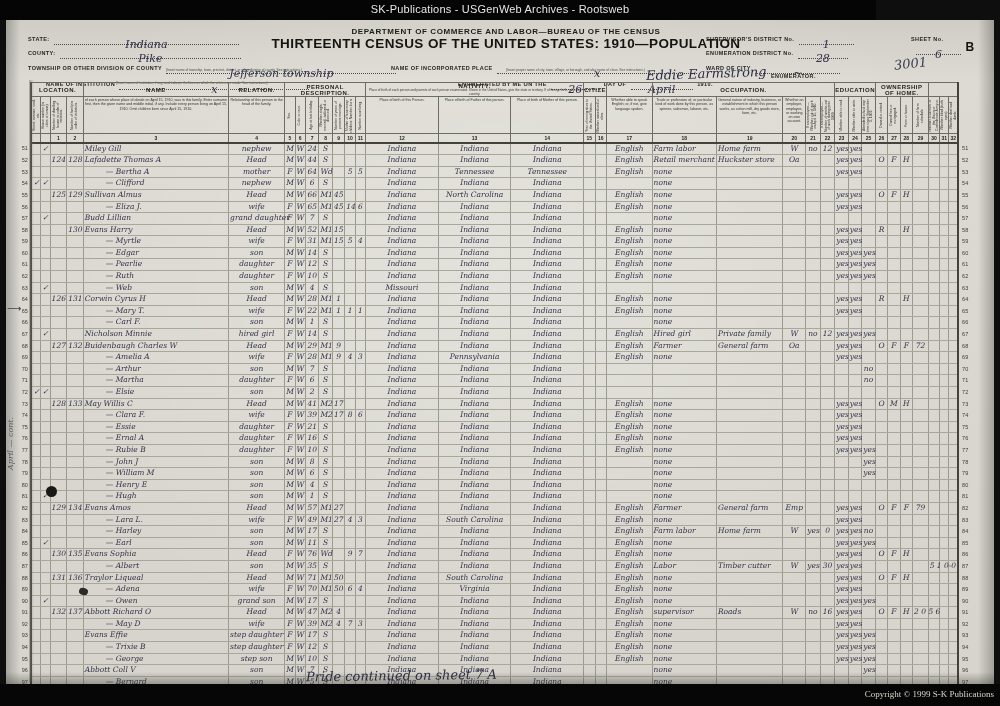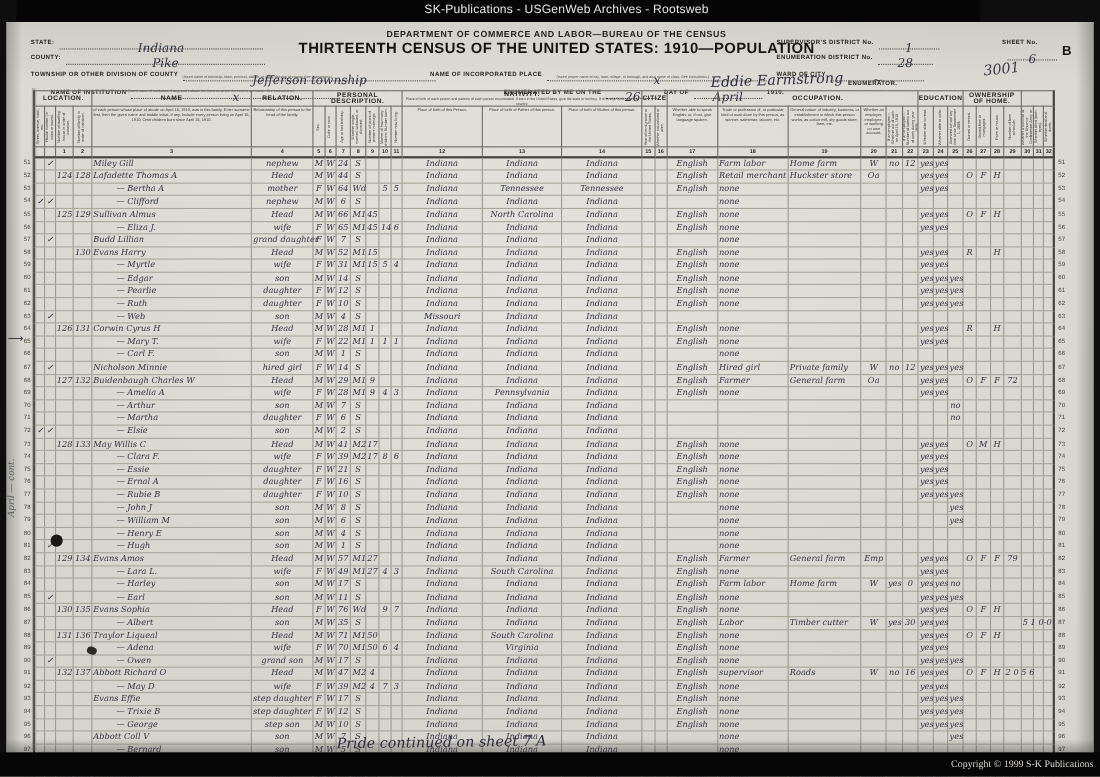--- a/index.html
+++ b/index.html
@@ -1,20 +1,20 @@
 <!DOCTYPE html>
 <html><head>
 <meta charset="utf-8">
 <style>
   * { margin:0; padding:0; box-sizing:border-box; }
   html,body { width:1000px; height:706px; overflow:hidden; }
   body { background:#0e0e0e; position:relative; font-family:"Liberation Sans",sans-serif; }
 
   
-  .top-bar { position:absolute; left:15px; top:0; width:876px; height:20px; background:#050505; }
+  .top-bar { position:absolute; left:0; top:0; width:876px; height:20px; background:#050505; }
   .top-bar .bar-title { position:absolute; left:0; top:3px; width:1000px; text-align:center;
     font:11px "Liberation Sans",sans-serif; color:#e6e6e6; letter-spacing:.2px; }
   .bottom-bar { position:absolute; left:0; top:684px; width:1000px; height:22px; background:#060606; }
   .copyright { position:absolute; right:6px; top:689px; font:9px "Liberation Serif",serif; color:#d8d6ce; }
 
   
   .paper { position:absolute; left:6px; top:20px; width:988px; height:664px;
     background:
       radial-gradient(ellipse at 50% 40%, rgba(255,255,255,.25), rgba(0,0,0,0) 70%),
       linear-gradient(to bottom, #cfcdc5 0, #dcdad2 60px, #d6d4cc 100%);

